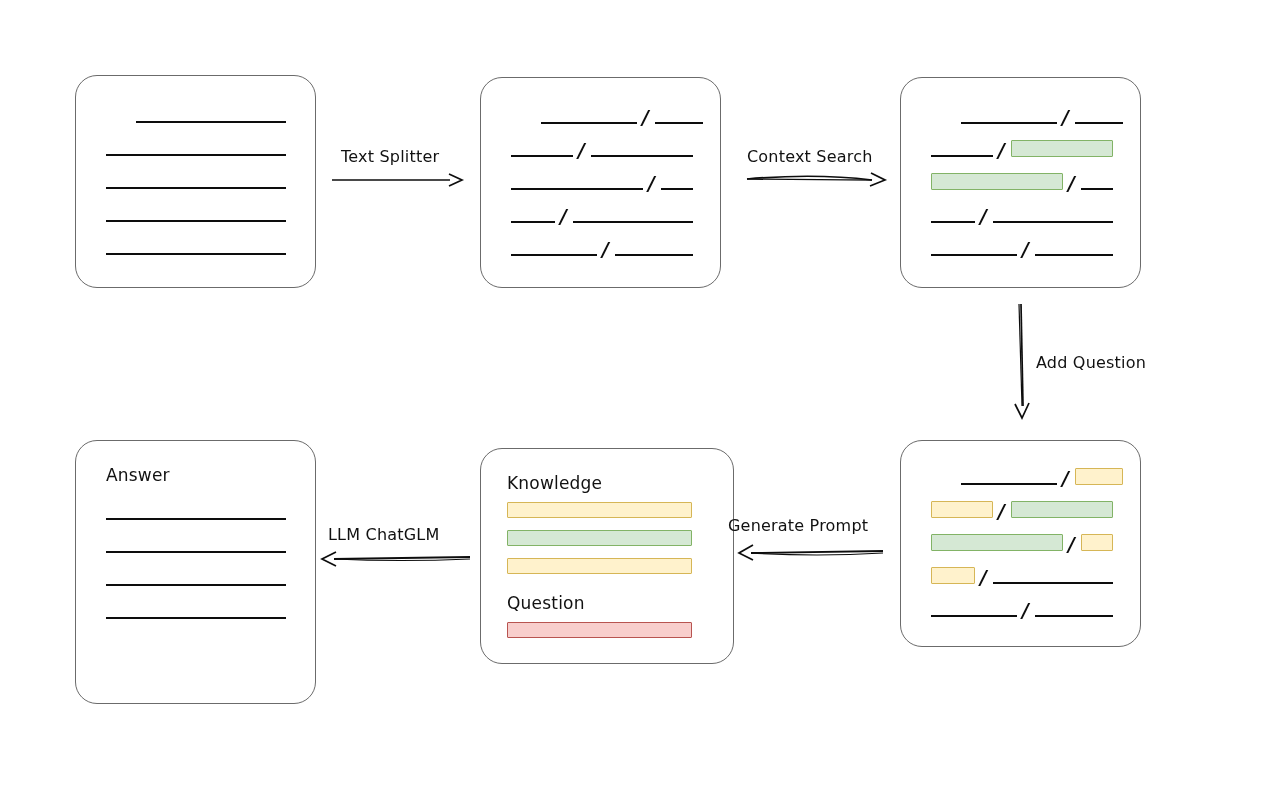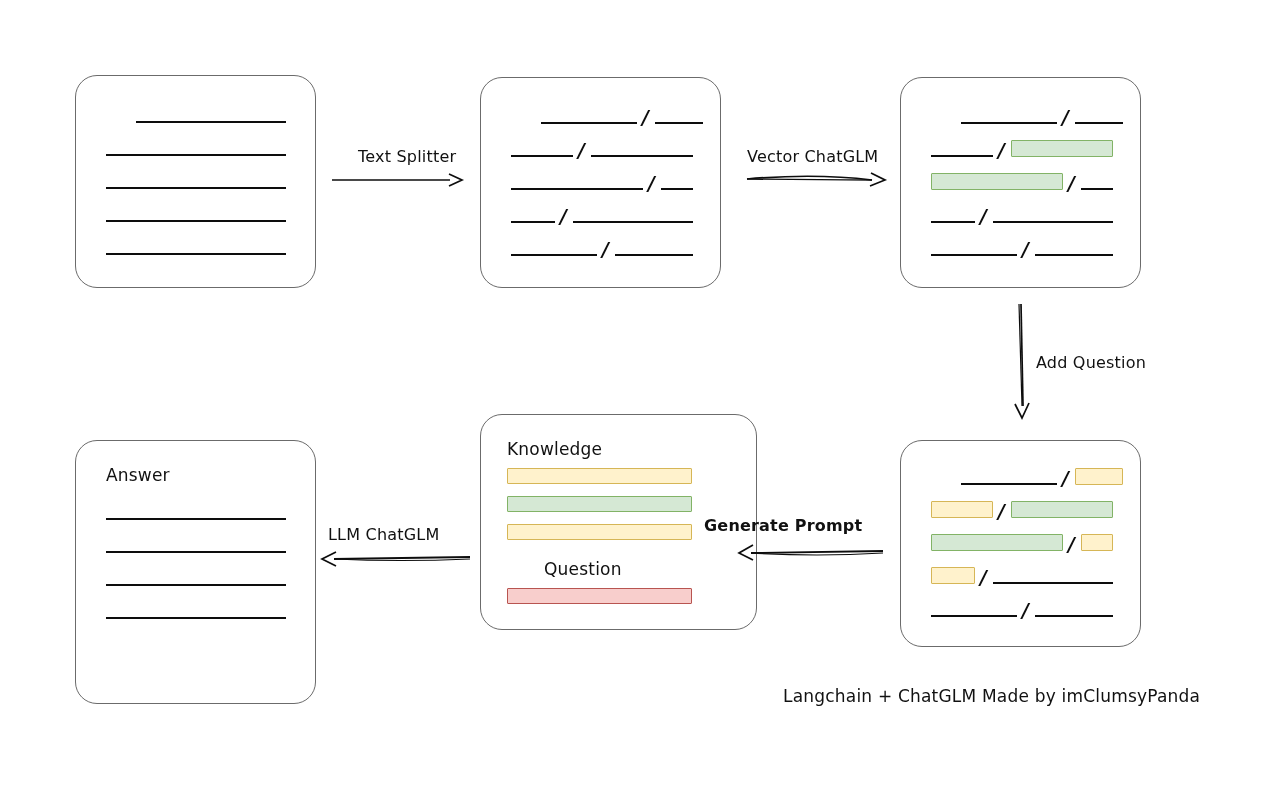--- a/index.html
+++ b/index.html
@@ -71,21 +71,21 @@
   <div class="box" style="left:75px;top:75px;width:241px;height:213px;">
     <div class="lines">
         <div class="rule" style="left: 60px; top: 45px; width: 150px;"></div>
         <div class="rule" style="left: 30px; top: 78px; width: 180px;"></div>
         <div class="rule" style="left: 30px; top: 111px; width: 180px;"></div>
         <div class="rule" style="left: 30px; top: 144px; width: 180px;"></div>
         <div class="rule" style="left: 30px; top: 177px; width: 180px;"></div>
       </div>
   </div>
 
-  <div class="edgelabel" style="left:358px;top:147px;">Text Splitter</div>
+  <div class="edgelabel" style="left:341px;top:147px;">Text Splitter</div>
   <svg class="edge" width="140" height="20" style="left:330px;top:170px;">
     <path d="M2,10 L120,10" stroke="#0d0d0d" stroke-width="1.7" fill="none"></path>
     <path d="M119,4 L132,10 L119,16" stroke="#0d0d0d" stroke-width="1.7" fill="none" stroke-linejoin="miter"></path>
   </svg>
 
   <div class="box" style="left:480px;top:77px;width:241px;height:211px;">
     <div class="lines">
         <div class="rule" style="left: 60px; top: 44px; width: 96px;"></div>
         <div class="slash" style="left: 161px; top: 30px;">/</div>
         <div class="rule" style="left: 174px; top: 44px; width: 48px;"></div>
@@ -97,21 +97,21 @@
         <div class="rule" style="left: 180px; top: 110px; width: 32px;"></div>
         <div class="rule" style="left: 30px; top: 143px; width: 44px;"></div>
         <div class="slash" style="left: 79px; top: 129px;">/</div>
         <div class="rule" style="left: 92px; top: 143px; width: 120px;"></div>
         <div class="rule" style="left: 30px; top: 176px; width: 86px;"></div>
         <div class="slash" style="left: 121px; top: 162px;">/</div>
         <div class="rule" style="left: 134px; top: 176px; width: 78px;"></div>
       </div>
   </div>
 
-  <div class="edgelabel" style="left:747px;top:147px;">Vector ChatGLM</div>
+  <div class="edgelabel" style="left:747px;top:147px;">Context Search</div>
   <svg class="edge" width="150" height="22" style="left:745px;top:168px;">
     <path d="M2,11 Q70,5 127,12" stroke="#0d0d0d" stroke-width="1.7" fill="none"></path>
     <path d="M2,11 Q70,12 127,12" stroke="#0d0d0d" stroke-width="1.3" fill="none"></path>
     <path d="M126,5 L140,12 L125,18" stroke="#0d0d0d" stroke-width="1.7" fill="none"></path>
   </svg>
 
   <div class="box" style="left:900px;top:77px;width:241px;height:211px;">
     <div class="lines">
         <div class="rule" style="left: 60px; top: 44px; width: 96px;"></div>
         <div class="slash" style="left: 161px; top: 30px;">/</div>
@@ -148,34 +148,34 @@
       </div>
   </div>
 
   <div class="edgelabel" style="left:328px;top:525px;">LLM ChatGLM</div>
   <svg class="edge" width="155" height="22" style="left:320px;top:548px;">
     <path d="M14,11 L150,9" stroke="#0d0d0d" stroke-width="1.8" fill="none"></path>
     <path d="M14,11 Q80,14 150,11" stroke="#0d0d0d" stroke-width="1.2" fill="none"></path>
     <path d="M16,4 L2,11 L16,18" stroke="#0d0d0d" stroke-width="1.7" fill="none"></path>
   </svg>
 
-  <div class="box" style="left:480px;top:414px;width:277px;height:216px;padding-left:32px;">
+  <div class="box" style="left:480px;top:448px;width:254px;height:216px;padding-left:32px;">
     <div class="boxlabel" style="left:26px;top:24px;">Knowledge</div>
     <div class="bars">
         <div class="chip yellow" style="left: 26px; top: 53px; width: 185px; height: 16px;"></div>
         <div class="chip green" style="left: 26px; top: 81px; width: 185px; height: 16px;"></div>
         <div class="chip yellow" style="left: 26px; top: 109px; width: 185px; height: 16px;"></div>
       </div>
-    <div class="boxlabel" style="left:26px;top:144px;margin-left:37px;">Question</div>
+    <div class="boxlabel" style="left:26px;top:144px;">Question</div>
     <div class="bars">
         <div class="chip red" style="left: 26px; top: 173px; width: 185px; height: 16px;"></div>
       </div>
   </div>
 
-  <div class="edgelabel" style="left:704px;top:516px;font-weight:bold;">Generate Prompt</div>
+  <div class="edgelabel" style="left:728px;top:516px;">Generate Prompt</div>
   <svg class="edge" width="150" height="22" style="left:737px;top:541px;">
     <path d="M14,12 L146,10" stroke="#0d0d0d" stroke-width="1.8" fill="none"></path>
     <path d="M14,12 Q80,16 146,12" stroke="#0d0d0d" stroke-width="1.2" fill="none"></path>
     <path d="M16,4 L2,12 L16,19" stroke="#0d0d0d" stroke-width="1.7" fill="none"></path>
   </svg>
 
   <div class="box" style="left:900px;top:440px;width:241px;height:207px;">
     <div class="lines">
         <div class="rule" style="left: 60px; top: 42px; width: 96px;"></div>
         <div class="slash" style="left: 161px; top: 28px;">/</div>
@@ -188,15 +188,14 @@
         <div class="chip yellow" style="left: 180px; top: 93px; width: 32px; height: 17px;"></div>
         <div class="chip yellow" style="left: 30px; top: 126px; width: 44px; height: 17px;"></div>
         <div class="slash" style="left: 79px; top: 127px;">/</div>
         <div class="rule" style="left: 92px; top: 141px; width: 120px;"></div>
         <div class="rule" style="left: 30px; top: 174px; width: 86px;"></div>
         <div class="slash" style="left: 121px; top: 160px;">/</div>
         <div class="rule" style="left: 134px; top: 174px; width: 78px;"></div>
       </div>
   </div>
 
-  <div class="footer" style="left:783px;top:686px;">Langchain + ChatGLM Made by imClumsyPanda</div>
 
 </div>
 
 </body></html>

